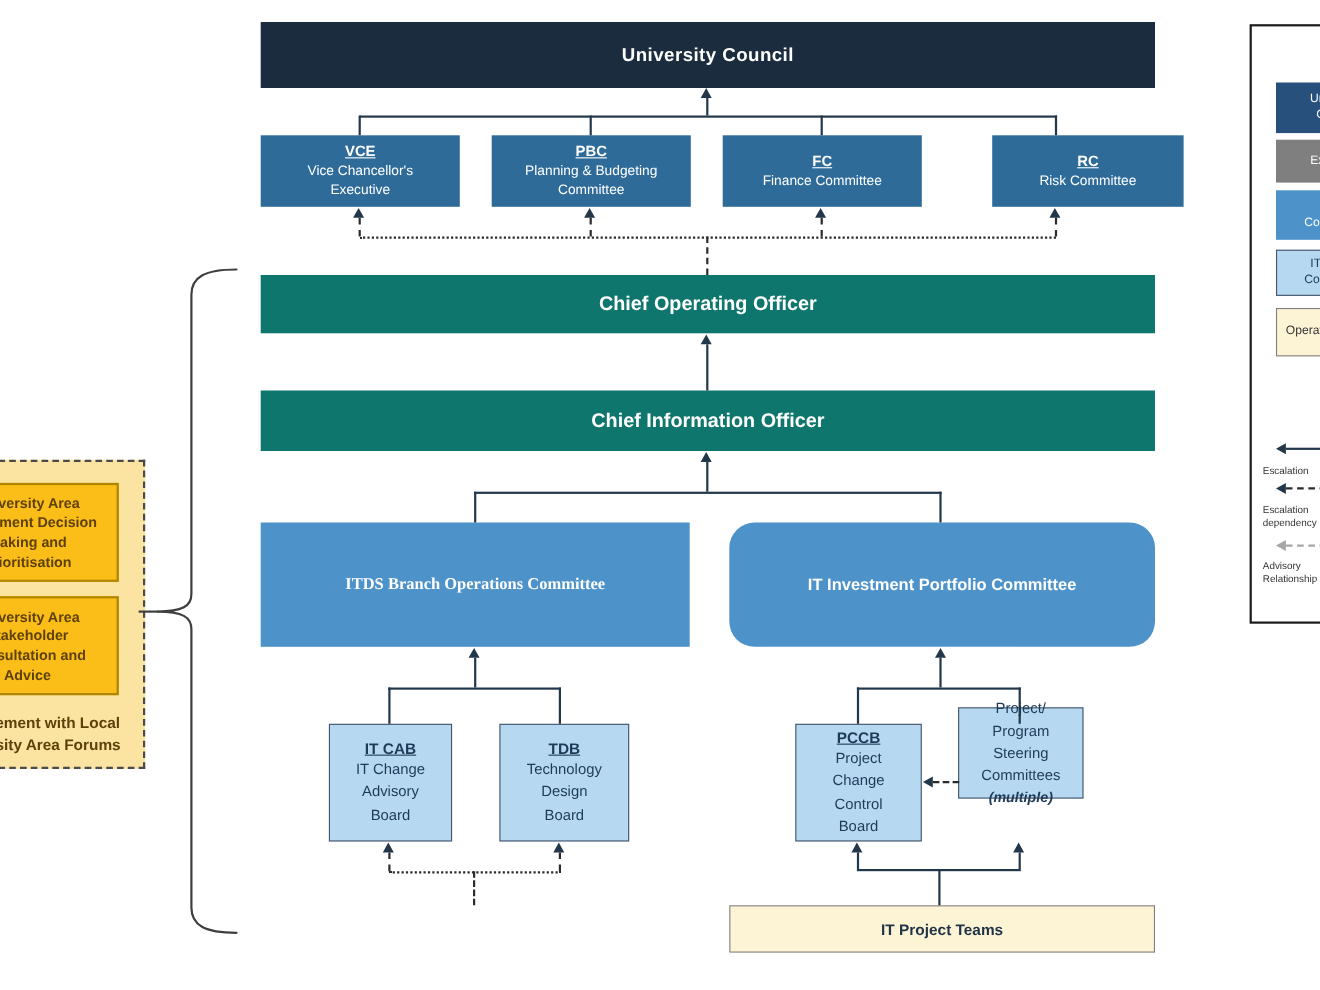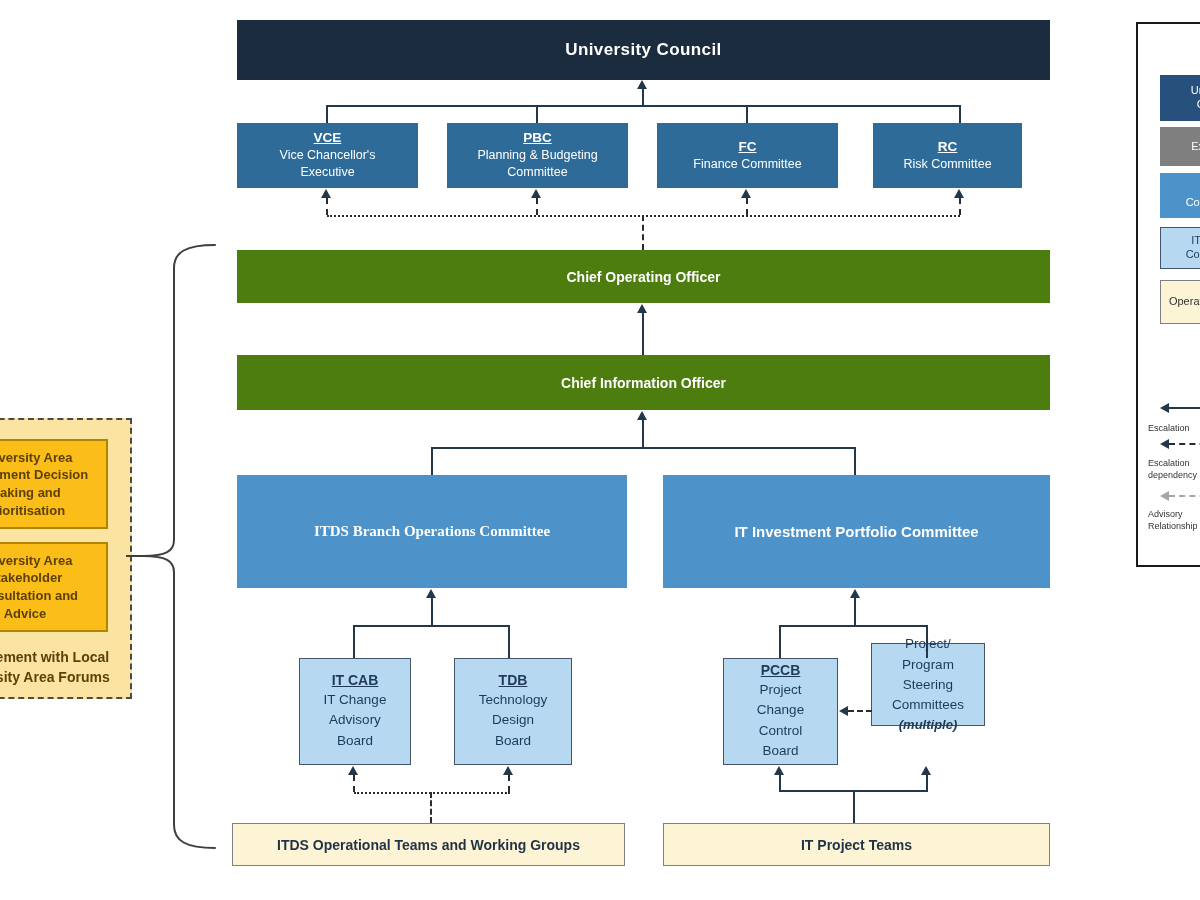--- a/index.html
+++ b/index.html
@@ -6,21 +6,21 @@
   #canvas{position:relative;width:1200px;height:900px;overflow:hidden;background:#fff;
           font-family:"Liberation Sans", sans-serif;}
   .box{position:absolute;box-sizing:border-box;display:flex;flex-direction:column;
        align-items:center;justify-content:center;text-align:center;}
   .ml{white-space:pre-line;}
   
   .uc{background:#1a2c3e;color:#fff;font-weight:bold;font-size:17px;letter-spacing:.4px;}
   .steel{background:#2e6b99;color:#fff;}
   .steel .abbr{font-weight:bold;font-size:13.5px;text-decoration:underline;margin-bottom:2px;}
   .steel .cname{font-size:12.5px;line-height:1.35;}
-  .graybar{background:#4d7c0f;color:#fff;font-weight:bold;font-size:14px;}
+  .graybar{background:#0f766e;color:#fff;font-weight:bold;font-size:18px;}
   .bluebar{background:#4d93c9;color:#fff;font-weight:bold;font-size:15px;}
   .board{background:#b6d8f1;border:1.5px solid #44546a;color:#1f3a57;}
   .board .abbr{font-weight:bold;font-size:14px;text-decoration:underline;margin-bottom:2px;}
   .board .bname{font-size:13.5px;line-height:1.5;}
   .board .bnote{font-size:13px;font-style:italic;line-height:1.5;font-weight:bold;}
   .cream{background:#fdf3d5;border:1.5px solid #808080;color:#1f3347;font-weight:bold;font-size:14px;}
   
   .panel{background:#fbe3a2;border:2px dashed #4a4a4a;}
   .orange{background:#fbbd17;border:2px solid #b08500;color:#5d4109;font-size:13px;
           font-weight:600;line-height:1.35;}
@@ -66,36 +66,36 @@
   </div>
   <div class="box steel" style="left:447px;top:123px;width:181px;height:65px;">
     <span class="abbr">PBC</span>
     <span class="cname ml">Planning &amp; Budgeting
 Committee</span>
   </div>
   <div class="box steel" style="left:657px;top:123px;width:181px;height:65px;">
     <span class="abbr">FC</span>
     <span class="cname ml">Finance Committee</span>
   </div>
-  <div class="box steel" style="left:873px;top:123px;width:149px;height:65px;">
+  <div class="box steel" style="left:902px;top:123px;width:174px;height:65px;">
     <span class="abbr">RC</span>
     <span class="cname ml">Risk Committee</span>
   </div>
 
   <div class="box graybar" style="left:237px;top:250px;width:813px;height:53px;">
     <span>Chief Operating Officer</span>
   </div>
   <div class="box graybar" style="left:237px;top:355px;width:813px;height:55px;">
     <span>Chief Information Officer</span>
   </div>
 
   <div class="box bluebar" style="left:237px;top:475px;width:390px;height:113px;font-family:Liberation Serif, serif;">
     <span>ITDS Branch Operations Committee</span>
   </div>
-  <div class="box bluebar" style="left:663px;top:475px;width:387px;height:113px;">
+  <div class="box bluebar" style="left:663px;top:475px;width:387px;height:113px;border-radius:23px;">
     <span>IT Investment Portfolio Committee</span>
   </div>
 
   <div class="box board" style="left:299px;top:658px;width:112px;height:107px;">
     <span class="abbr">IT CAB</span>
     <span class="bname ml">IT Change
 Advisory
 Board</span>
   </div>
   <div class="box board" style="left:454px;top:658px;width:118px;height:107px;">
@@ -112,23 +112,20 @@
 Board</span>
   </div>
   <div class="box board" style="left:871px;top:643px;width:114px;height:83px;">
     <span class="bname ml">Project/
 Program
 Steering
 Committees</span>
     <span class="bnote">(multiple)</span>
   </div>
 
-  <div class="box cream" style="left:232px;top:823px;width:393px;height:43px;">
-    <span>ITDS Operational Teams and Working Groups</span>
-  </div>
   <div class="box cream" style="left:663px;top:823px;width:387px;height:43px;">
     <span>IT Project Teams</span>
   </div>
 
   <div class="tri-up" style="left:637px;top:80px;"></div>
   <div class="sl-v" style="left:642px;top:89px;height:16px;"></div>
   <div class="sl-h" style="left:327px;top:105px;width:634px;"></div>
   <div class="sl-v" style="left:326px;top:105px;height:18px;"></div>
   <div class="sl-v" style="left:536px;top:105px;height:18px;"></div>
   <div class="sl-v" style="left:746px;top:105px;height:18px;"></div>

